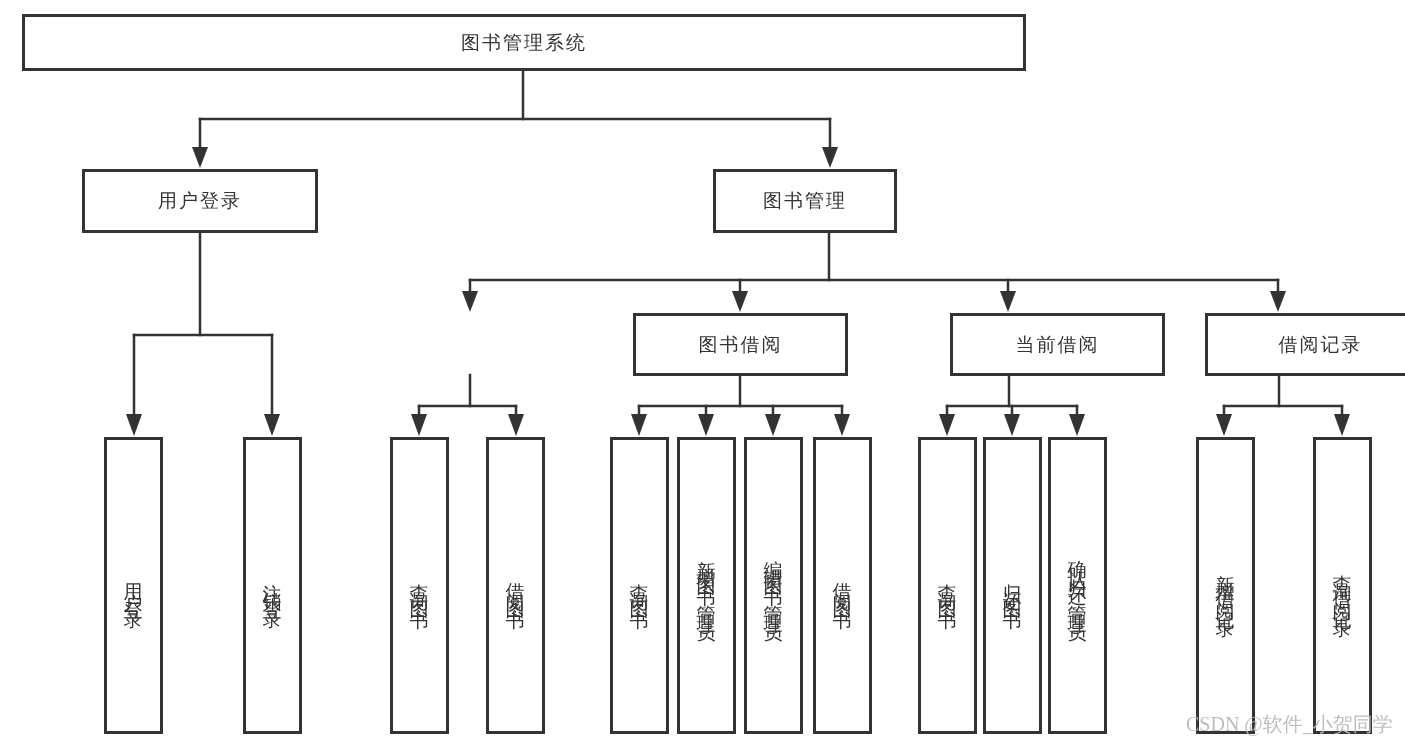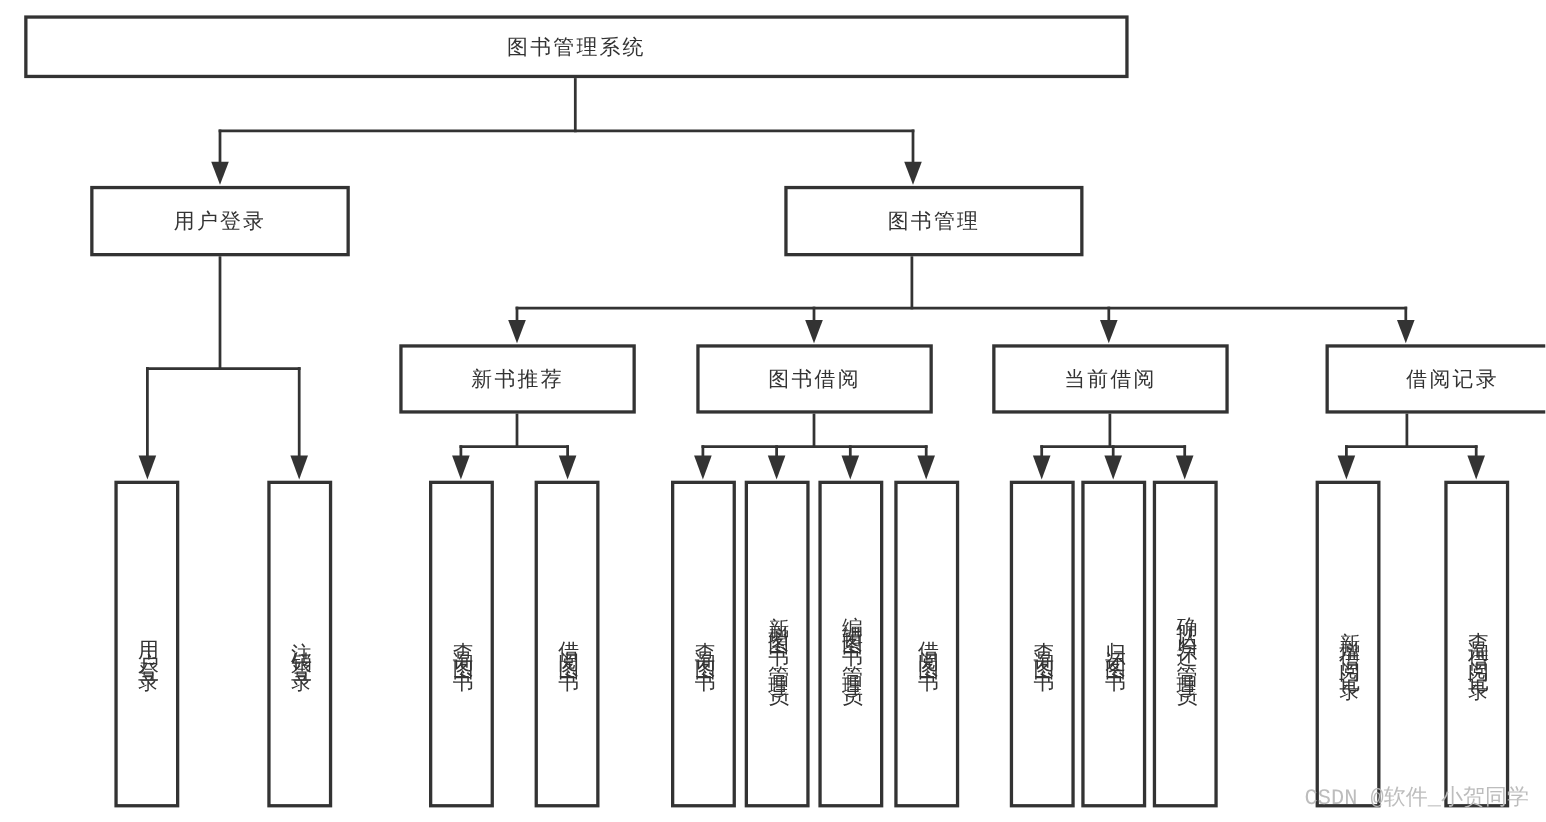--- a/index.html
+++ b/index.html
@@ -6,21 +6,21 @@
   html, body {
     margin: 0;
     padding: 0;
     background: #ffffff;
   }
   .canvas {
     position: relative;
     width: 1405px;
     height: 747px;
     background: #ffffff;
-    font-family: Liberation Mono, monospace;
+    font-family: Liberation Serif, serif;
     overflow: hidden;
   }
   .connectors {
     position: absolute;
     left: 0;
     top: 0;
     width: 1405px;
     height: 747px;
     z-index: 1;
   }
@@ -35,25 +35,25 @@
     color: #333333;
     z-index: 2;
   }
   .box .h-label {
     font-size: 19px;
     letter-spacing: 2px;
     white-space: nowrap;
   }
   .root-box    { left: 22px;   top: 14px;  width: 1004px; height: 57px; }
   .lvl2-a      { left: 82px;   top: 169px; width: 236px;  height: 64px; }
-  .lvl2-b      { left: 713px;  top: 169px; width: 272px;  height: 64px; }
+  .lvl2-b      { left: 713px;  top: 169px; width: 184px;  height: 64px; }
   .lvl3        { top: 313px;   width: 215px; height: 63px; }
   .lvl3-a      { left: 363px; }
   .lvl3-b      { left: 633px; align-items: center; }
-  .lvl3-c      { left: 902px; text-align: right; }
+  .lvl3-c      { left: 950px; text-align: right; }
   .lvl3-d      { left: 1205px; padding-left: 16px; }
   .leaf {
     top: 437px;
     width: 59px;
     height: 297px;
   }
   .leaf .v-label {
     writing-mode: vertical-rl;
     text-orientation: mixed;
     font-size: 19px;
@@ -167,23 +167,20 @@
     <span class="h-label">图书管理系统</span>
   </div>
 
   <div class="box lvl2-a">
     <span class="h-label">用户登录</span>
   </div>
   <div class="box lvl2-b">
     <span class="h-label">图书管理</span>
   </div>
 
-  <div class="box lvl3 lvl3-a">
-    <span class="h-label">新书推荐</span>
-  </div>
   <div class="box lvl3 lvl3-b">
     <span class="h-label">图书借阅</span>
   </div>
   <div class="box lvl3 lvl3-c">
     <span class="h-label">当前借阅</span>
   </div>
   <div class="box lvl3 lvl3-d">
     <span class="h-label">借阅记录</span>
   </div>
 

